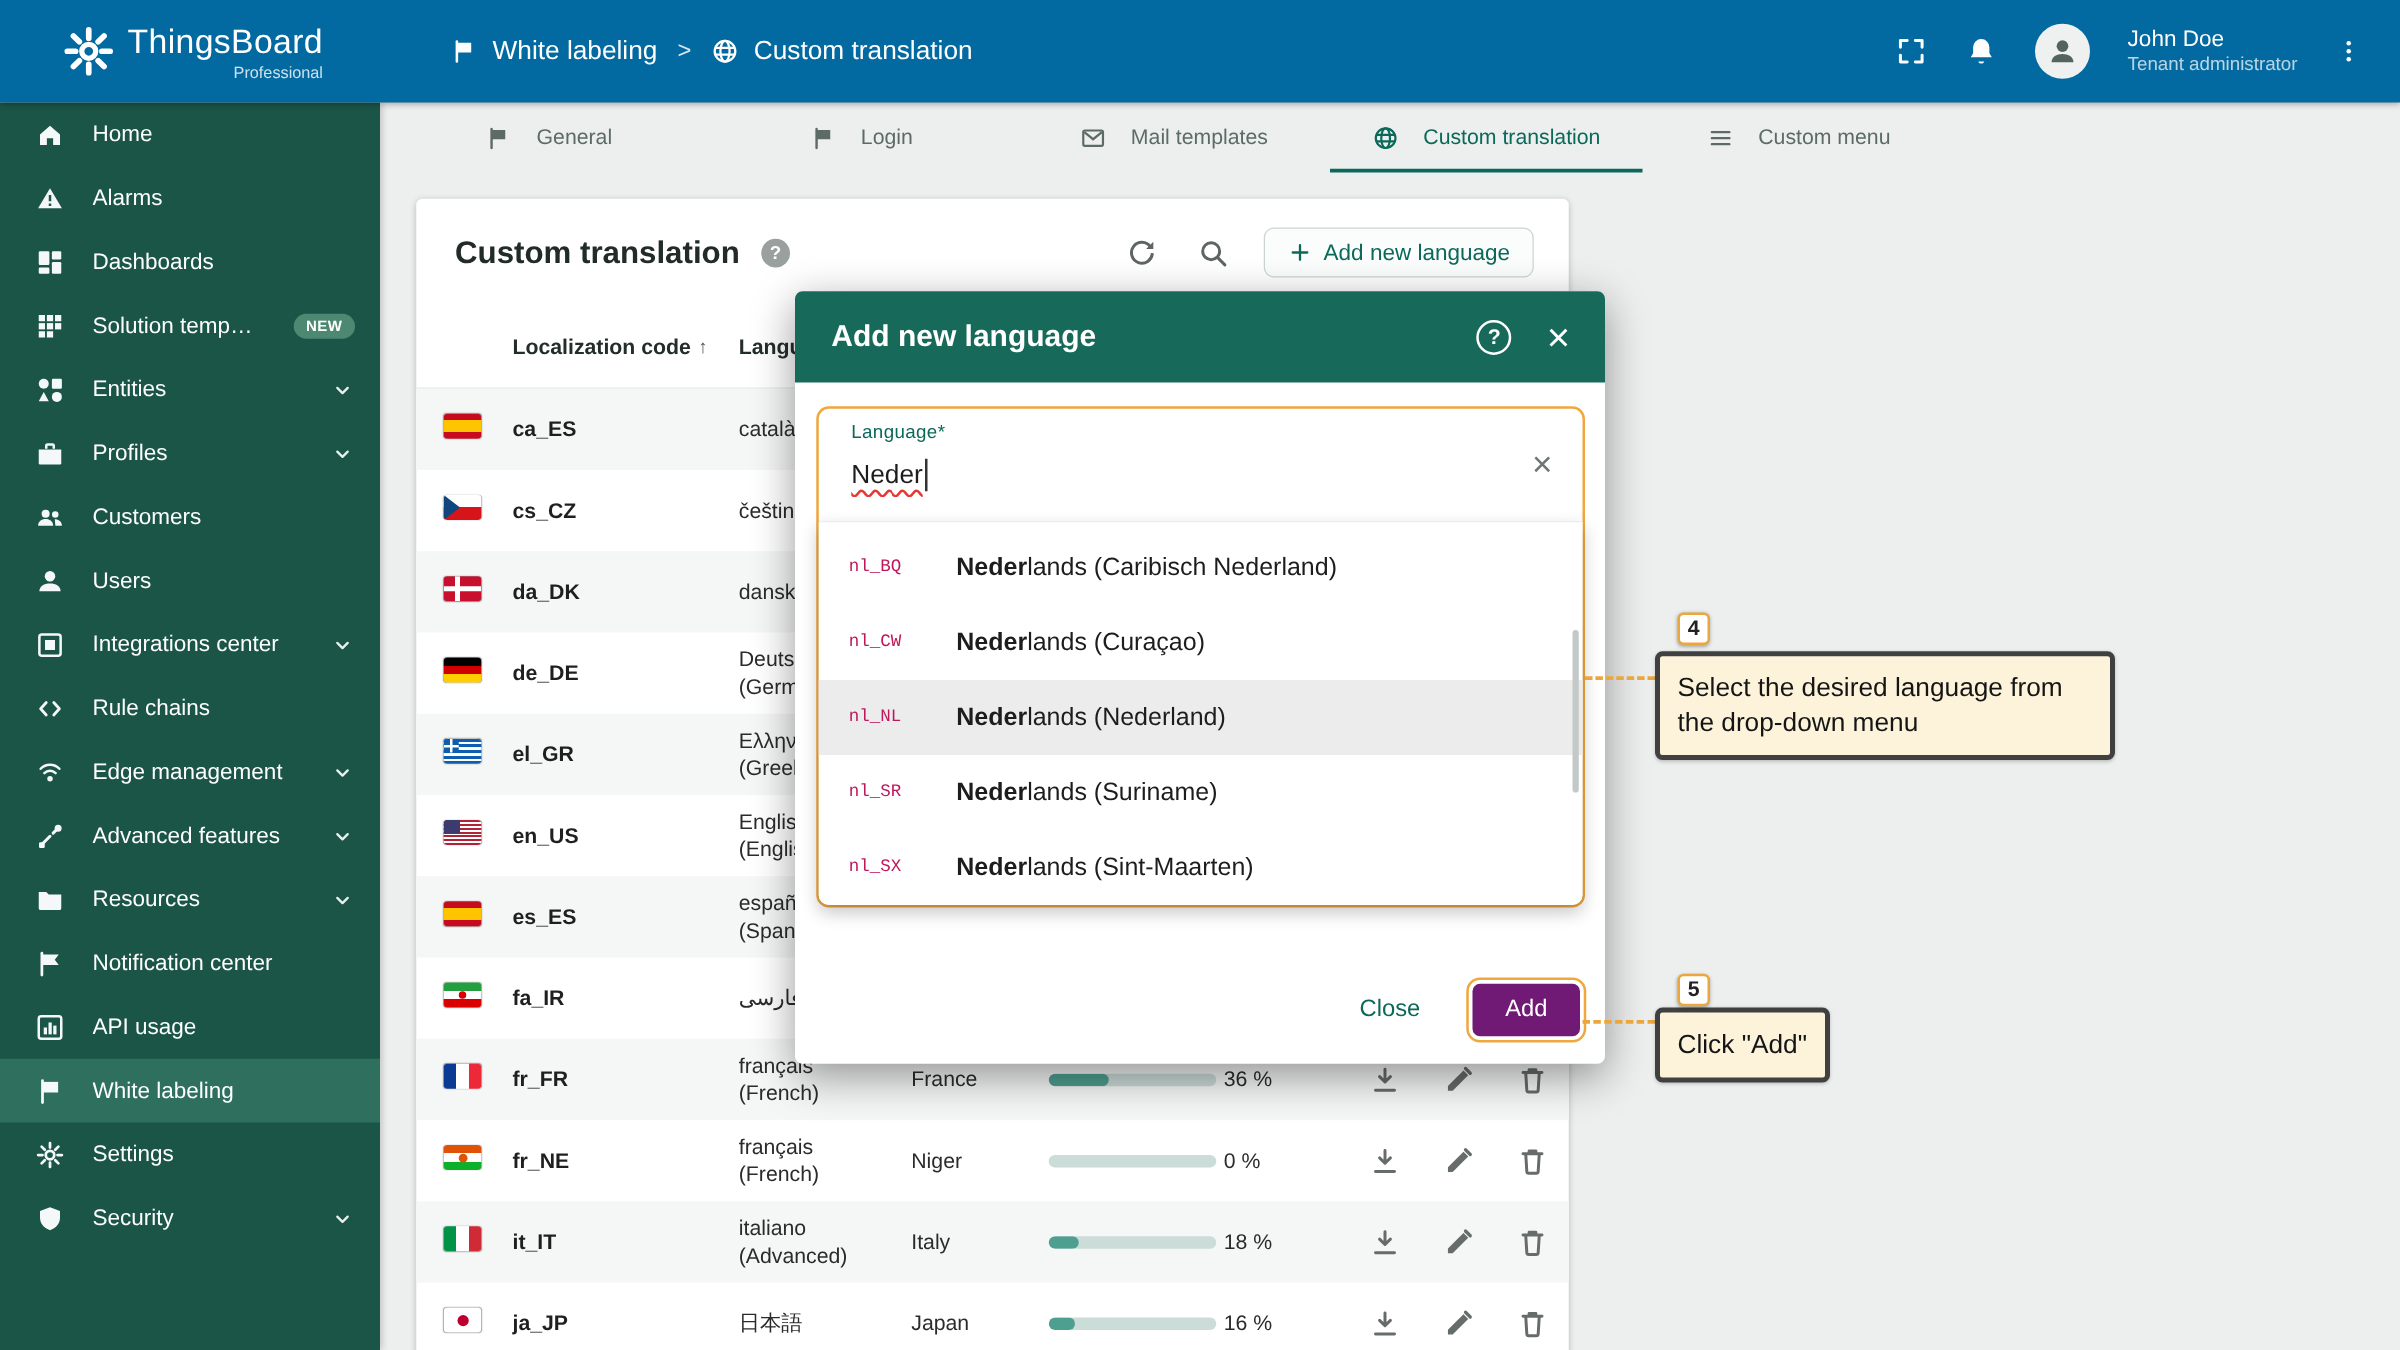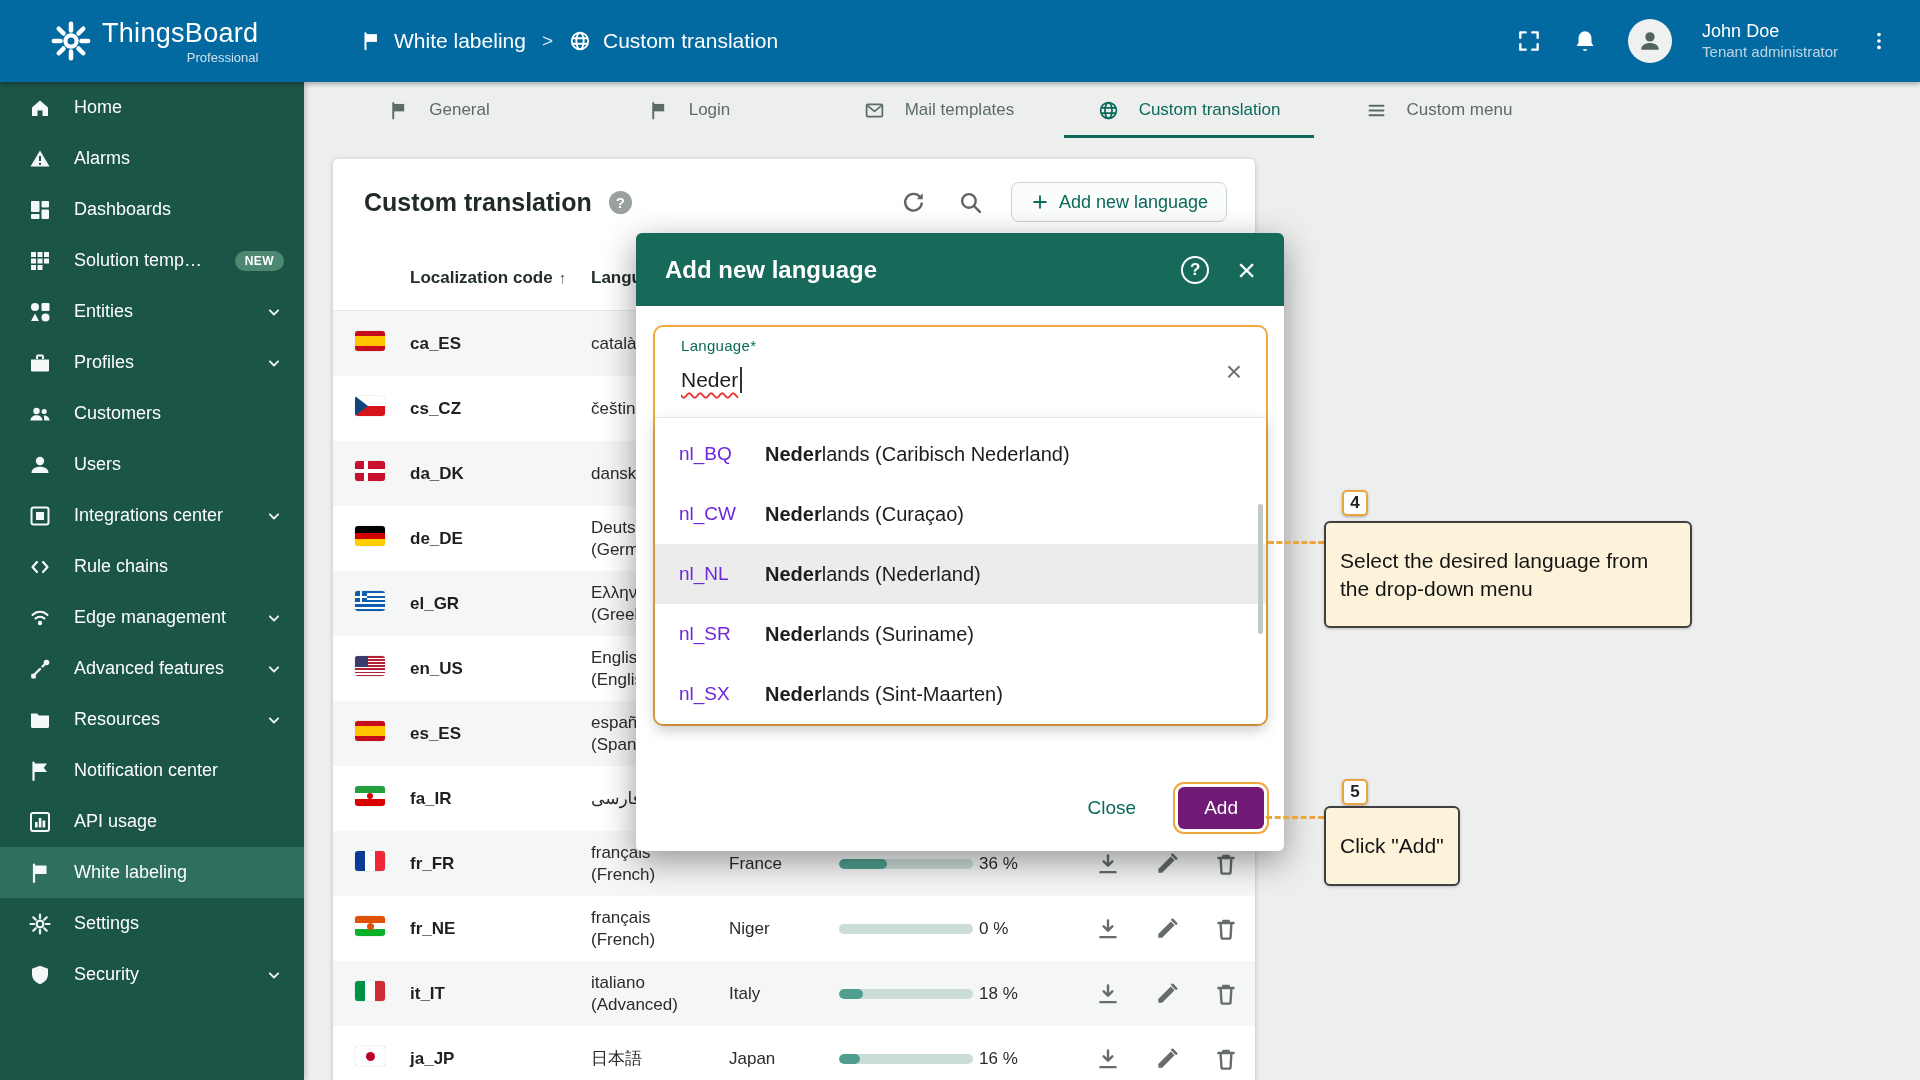--- a/index.html
+++ b/index.html
@@ -114,43 +114,43 @@
   .lang-value-row{position:absolute;left:26px;top:40px;display:flex;align-items:center;}
   .lang-value{font-size:21px;color:#1d1d1d;
     text-decoration-line:underline;text-decoration-style:wavy;text-decoration-color:#e53935;
     text-decoration-thickness:2px;text-underline-offset:5px;}
   .caret{width:2px;height:26px;background:#333;margin-left:2px;}
   .lang-clear{position:absolute;right:24px;top:50%;transform:translateY(-50%);font-size:28px;color:#6f7573;cursor:pointer;}
   .dropdown{position:relative;border-top:1px solid #e6e6e6;padding-top:6px;border-radius:0 0 8px 8px;
     box-shadow:0 6px 14px rgba(0,0,0,.22);background:#fff;}
   .dd-option{height:60px;display:flex;align-items:center;padding:0 24px;cursor:pointer;}
   .dd-option.hl{background:#ececec;}
-  .dd-code{width:86px;flex:none;font-size:19px;color:#6d28d9;}
+  .dd-code{width:86px;flex:none;font-size:14px;color:#be185d;font-family:Liberation Mono, monospace;}
   .dd-text{font-size:20px;color:#1d1d1d;}
   .dd-text b{font-weight:bold;}
   .dd-scroll{position:absolute;right:3px;top:86px;width:5px;height:130px;background:#c3c9c7;border-radius:3px;cursor:pointer;}
   .modal-footer{position:absolute;left:0;right:0;bottom:0;height:86px;display:flex;align-items:center;
     justify-content:flex-end;padding:0 20px;}
   .btn-close{background:none;border:none;color:#0b695a;font-size:19px;font-weight:500;
     font-family:"Liberation Sans",sans-serif;padding:10px 16px;cursor:pointer;}
   .btn-add{margin-left:26px;background:#701a75;color:#fff;border:none;border-radius:6px;font-size:19px;
     font-weight:500;font-family:"Liberation Sans",sans-serif;padding:10px 26px;cursor:pointer;
     outline:2px solid #f0a73e;outline-offset:3px;}
 
   
   .connector{position:absolute;border-top:3px dashed #eca63e;z-index:30;}
   .c4{left:1268px;top:541px;width:56px;}
   .c5{left:1266px;top:816px;width:58px;}
   .step-badge{position:absolute;width:26px;height:26px;background:#fff;border:2px solid #eca63e;border-radius:5px;
     display:flex;align-items:center;justify-content:center;font-size:17px;font-weight:bold;color:#222;
     box-shadow:0 1px 3px rgba(0,0,0,.3);z-index:31;}
   .b4{left:1342px;top:490px;}
   .b5{left:1342px;top:779px;}
-  .callout{position:absolute;background:#fcf3da;border:2px solid #404040;border-radius:6px;font-size:21px;
-    color:#151515;padding:24px 14px;line-height:1.32;box-shadow:0 1px 3px rgba(0,0,0,.2);z-index:30;}
+  .callout{position:absolute;background:#fcf3da;border:4px solid #404040;border-radius:6px;font-size:21px;
+    color:#151515;padding:12px 14px;line-height:1.32;box-shadow:0 1px 3px rgba(0,0,0,.2);z-index:30;}
   .co4{left:1324px;top:521px;width:368px;}
   .co5{left:1324px;top:806px;}
 </style>
 </head>
 <body>
 
 <div class="topbar">
   <div class="logo">
     <span class="logo-icon" data-icon="gear-logo">
         <svg viewBox="0 0 24 24" fill="currentColor">

